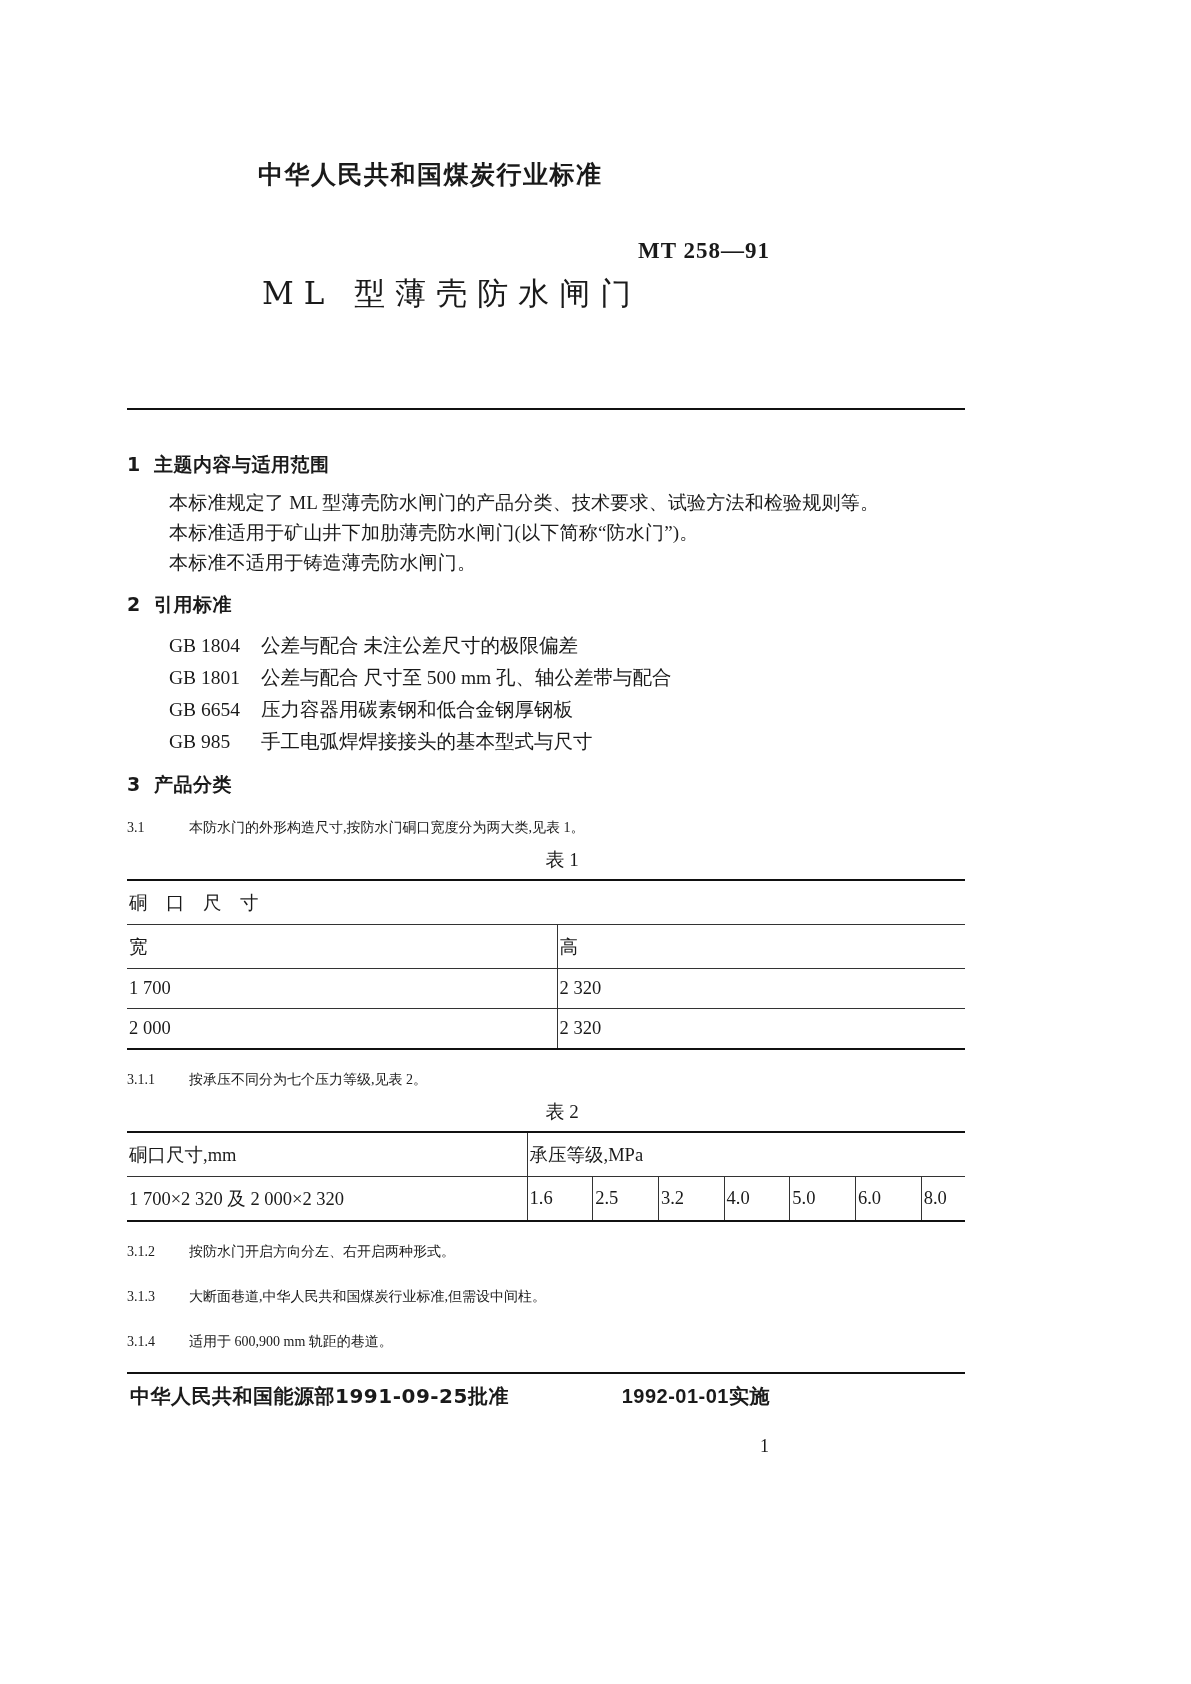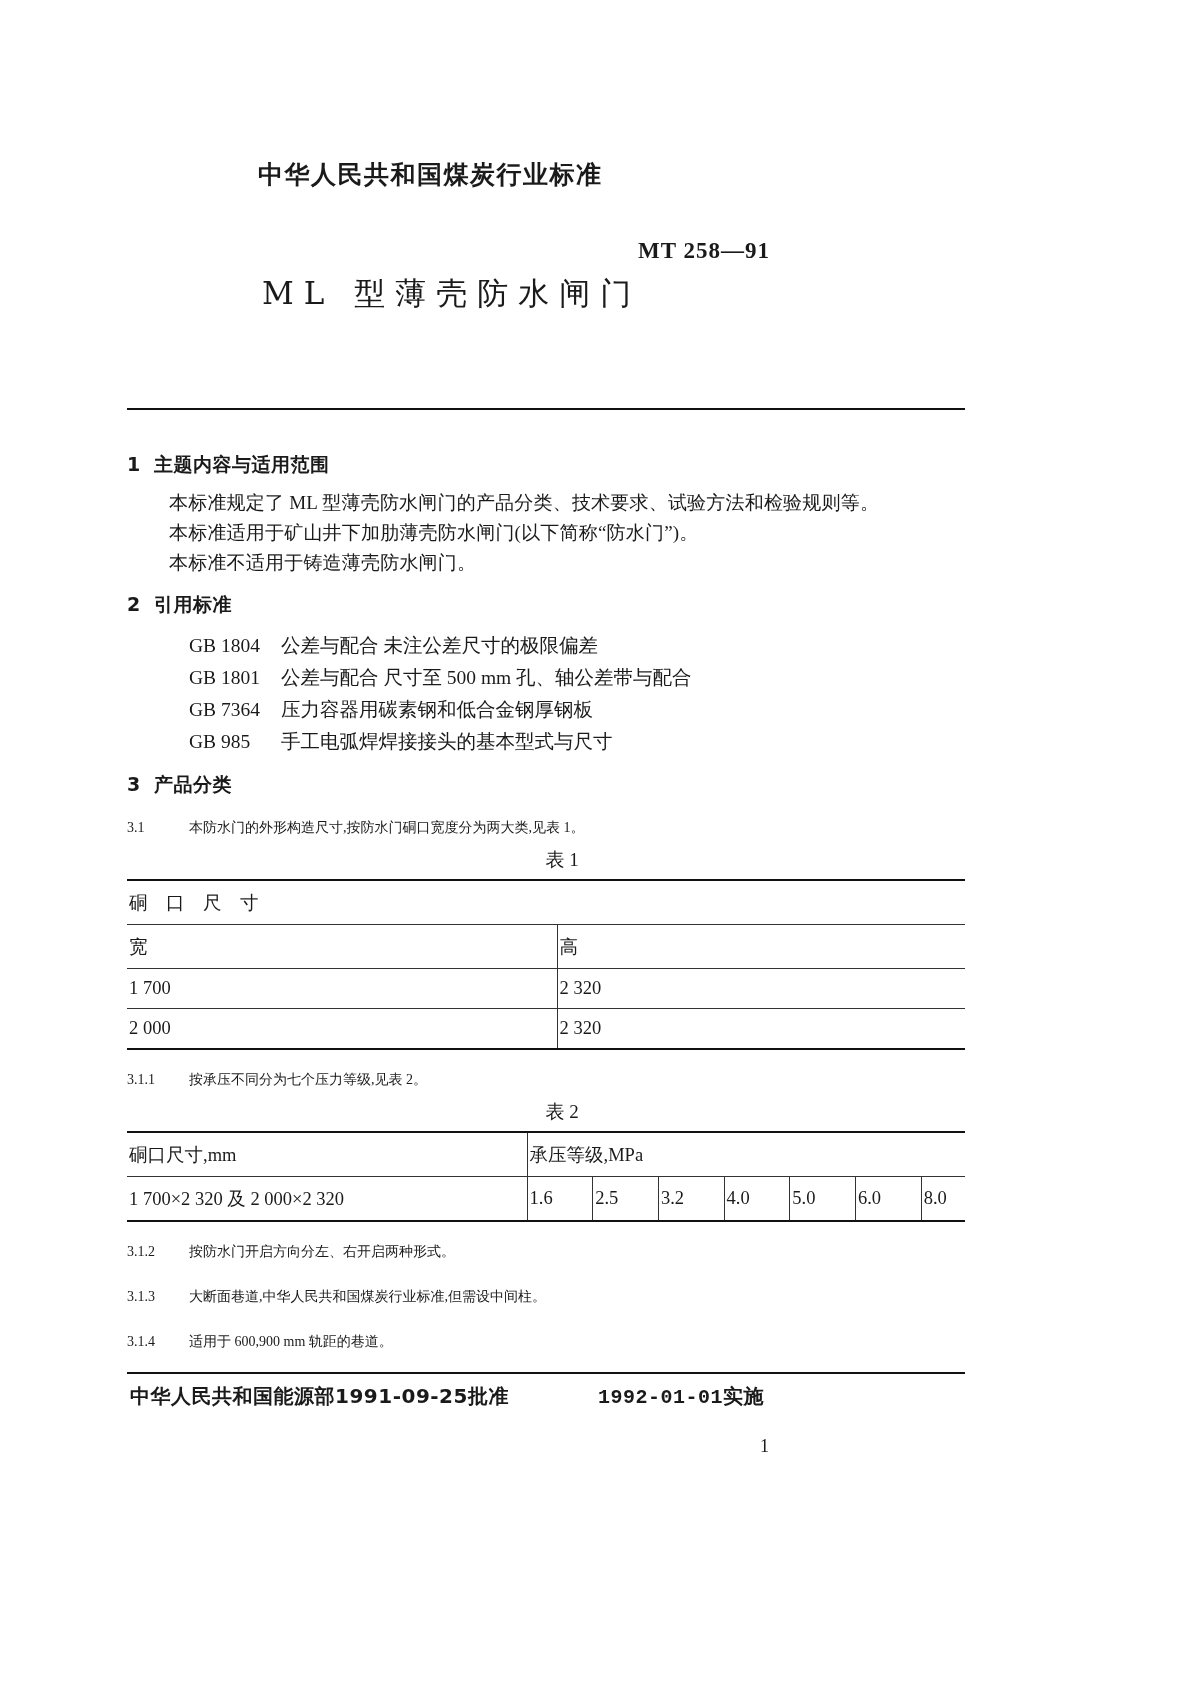--- a/index.html
+++ b/index.html
@@ -77,21 +77,21 @@
     width: 27px;
   }
   .para {
     font-size: 19px;
     line-height: 30px;
     margin-left: 42px;
     letter-spacing: 0.2px;
     white-space: nowrap;
   }
   .reflist {
-    margin-left: 62px;
+    margin-left: 42px;
     margin-top: 12px;
   }
   .refline {
     font-size: 19.5px;
     line-height: 32px;
     white-space: nowrap;
   }
   .refline .gb {
     display: inline-block;
     min-width: 92px;
@@ -148,25 +148,25 @@
     position: absolute;
     left: 130px;
     top: 1383px;
     font-size: 20px;
     font-weight: bold;
     font-family: "DejaVu Sans", "Liberation Sans", sans-serif;
     letter-spacing: 0.5px;
   }
   .ftr-right {
     position: absolute;
-    right: 201px;
+    right: 195px;
     top: 1383px;
     font-size: 20px;
     font-weight: bold;
-    font-family: Liberation Mono, monospace;
+    font-family: Liberation Sans, sans-serif;
     letter-spacing: 0.5px;
   }
   .pageno {
     position: absolute;
     right: 196px;
     top: 1436px;
     font-size: 18px;
   }
 </style>
 </head>
@@ -193,21 +193,21 @@
       <span class="num">2</span><span>引用标准</span>
     </div>
     <div class="reflist">
       <div class="refline">
         <span class="gb">GB 1804</span><span>公差与配合   未注公差尺寸的极限偏差</span>
       </div>
       <div class="refline">
         <span class="gb">GB 1801</span><span>公差与配合   尺寸至 500 mm   孔、轴公差带与配合</span>
       </div>
       <div class="refline">
-        <span class="gb">GB 7364</span><span>压力容器用碳素钢和低合金钢厚钢板</span>
+        <span class="gb">GB 6654</span><span>压力容器用碳素钢和低合金钢厚钢板</span>
       </div>
       <div class="refline">
         <span class="gb">GB 985</span><span>手工电弧焊焊接接头的基本型式与尺寸</span>
       </div>
     </div>
 
     <div class="sec-head">
       <span class="num">3</span><span>产品分类</span>
     </div>
 

